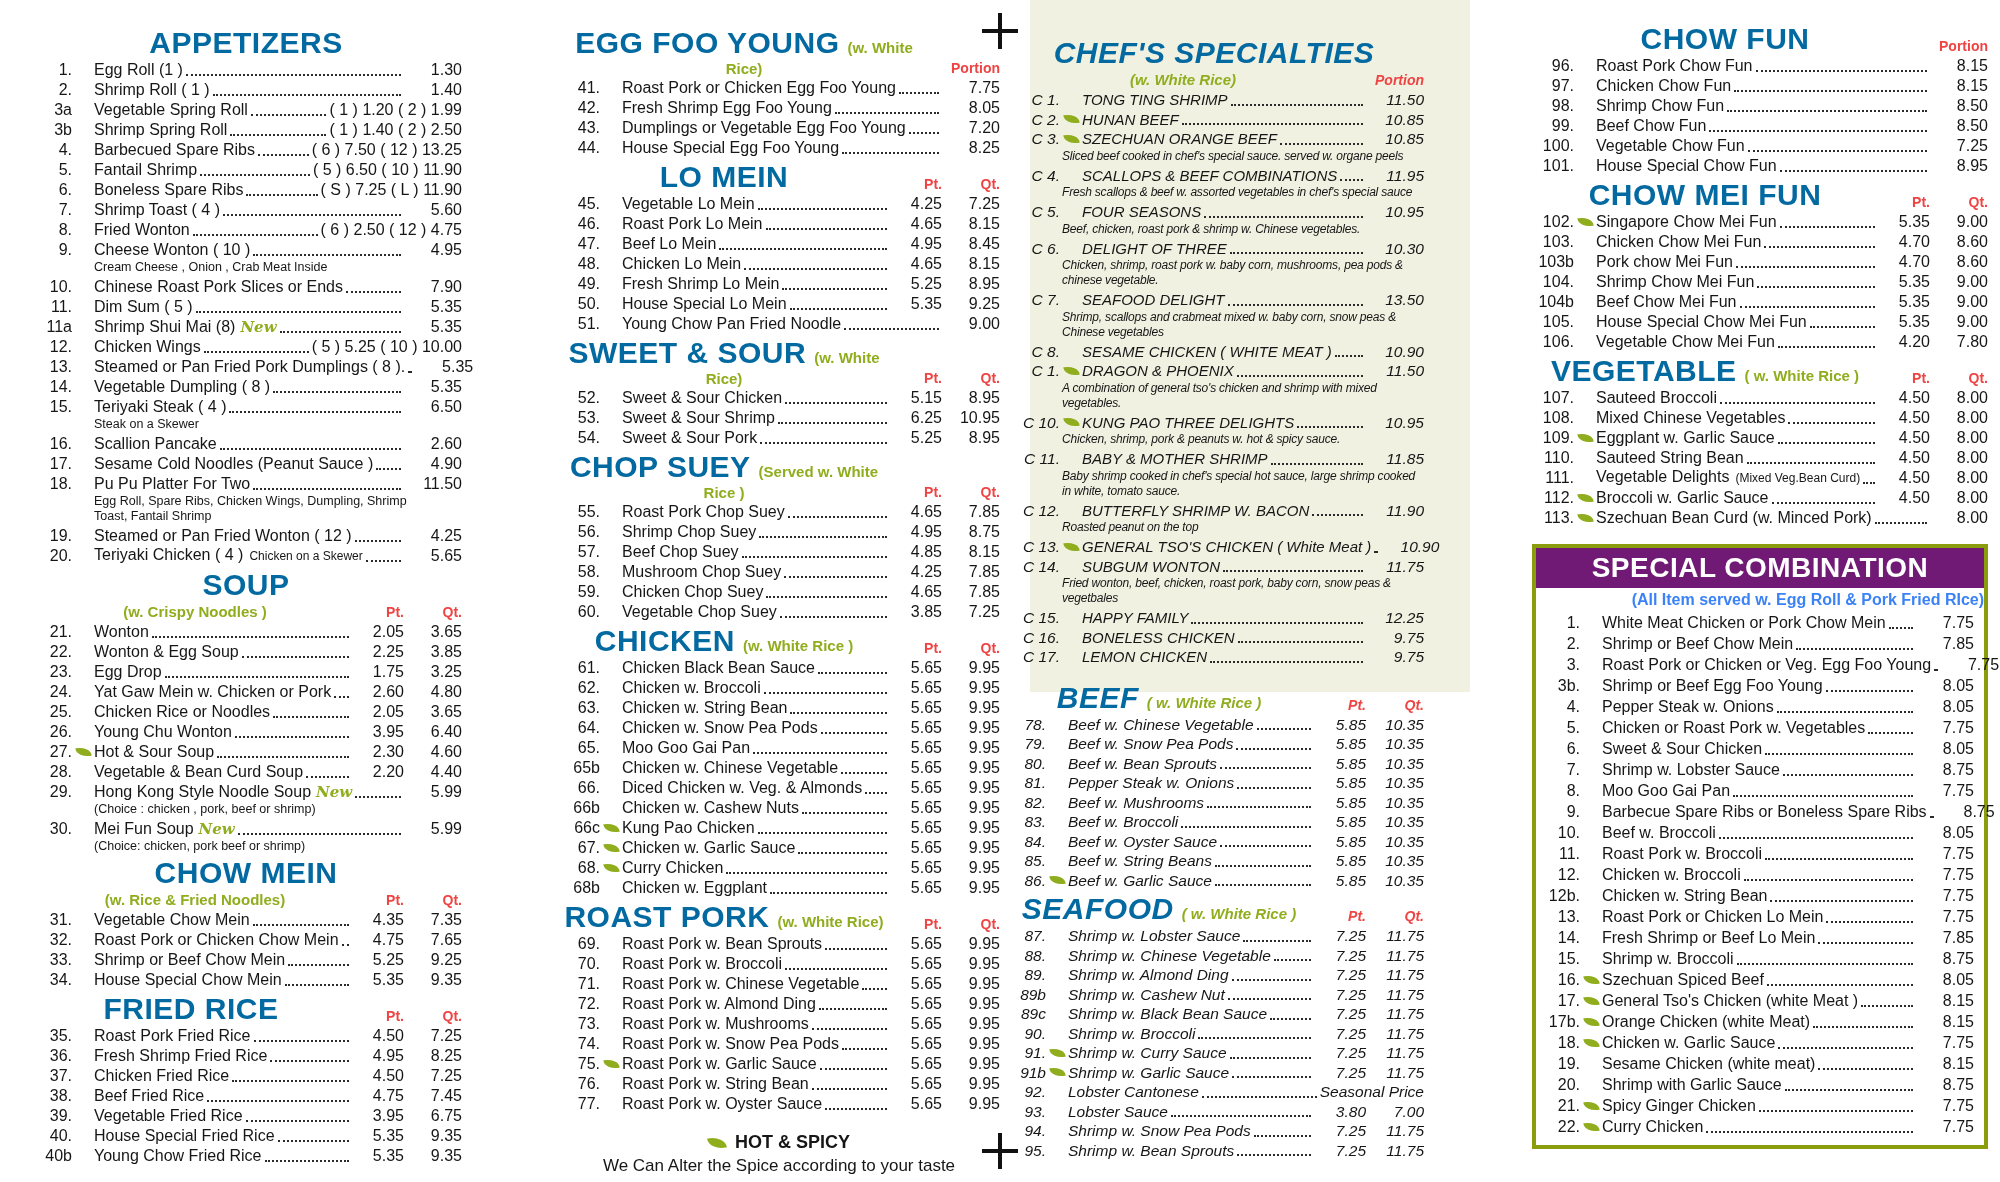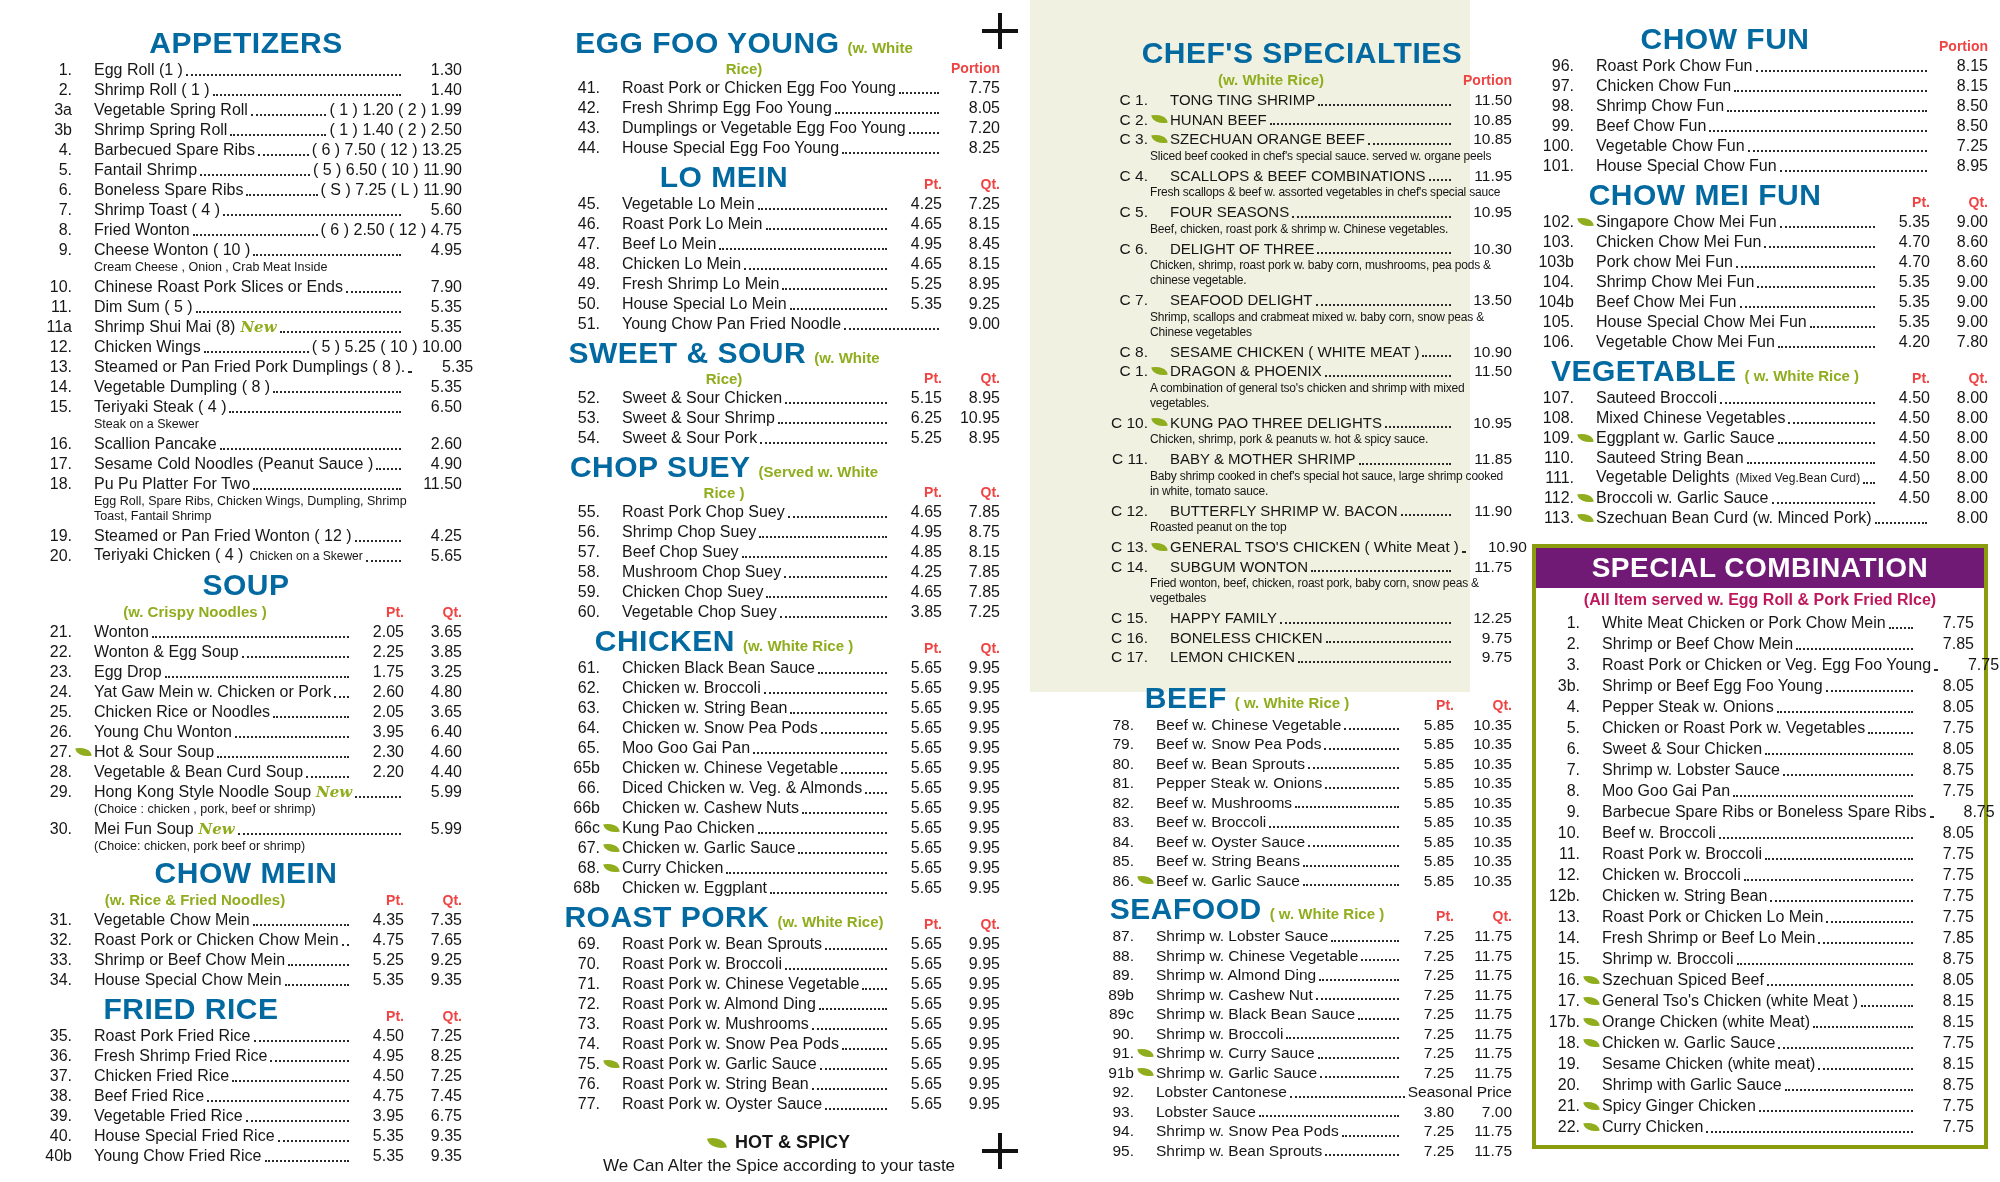--- a/index.html
+++ b/index.html
@@ -5,21 +5,21 @@
   * { margin:0; padding:0; box-sizing:border-box; }
   html,body { width:2000px; height:1182px; }
   body {
     position:relative; background:#ffffff; overflow:hidden;
     font-family:"Liberation Sans", sans-serif; color:#161616;
   }
   .chef-panel { position:absolute; left:1030px; top:0; width:440px; height:692px; background:#f0f1e1; }
   .column { position:absolute; }
   .col-0 { left:30px;   top:24px; width:432px; }
   .col-1 { left:558px;  top:24px; width:442px; }
-  .col-2 { left:1092px; top:34px; width:420px; }
+  .col-2 { left:1004px; top:34px; width:420px;font-style:italic; }
   .col-3 { left:1532px; top:20px; width:456px; }
 
   .sechead { margin-top:2px; }
   .gapped  { margin-top:14px; }
   .shline { display:flex; align-items:flex-end; }
   .shmain { flex:1; text-align:center; }
   .stitle { font-weight:bold; font-size:30px; line-height:34px; color:#0369a1; letter-spacing:.5px; }
   .ssub   { font-size:15px; font-weight:bold; color:#8fad1d; margin-left:8px; }
   .collab { font-size:14px; font-weight:bold; color:#ef4444; text-align:right; flex:none; line-height:20px; }
   .cl2a { width:52px; } .cl2b { width:58px; } .cl1 { width:70px; }
@@ -41,21 +41,21 @@
   .lead { flex:1; border-bottom:2px dotted #2a2a2a; margin:0 3px 4px 3px; min-width:4px; }
   .p1 { width:52px; text-align:right; flex:none; white-space:nowrap; }
   .p2 { min-width:58px; text-align:right; flex:none; white-space:nowrap; }
 
   .sub { font-size:12.5px; line-height:15px; padding-left:64px; padding-right:40px; margin:0 0 2px; }
   .chefsub { padding-left:58px; padding-right:2px; font-size:12px; letter-spacing:-.2px; line-height:15px; }
 
   .combo-box { border:4px solid #8b9c0d; margin-top:16px; background:#fff; padding-bottom:8px; }
   .boxband { background:#701a75; height:40px; display:flex; align-items:center; justify-content:center; }
   .boxtitle { color:#ffffff; font-weight:bold; font-size:28px; letter-spacing:.5px; }
-  .combosub { text-align:center; color:#be185d; font-weight:bold; font-size:16px; line-height:24px; }
+  .combosub { text-align:right; color:#3b82f6; font-weight:bold; font-size:16px; line-height:24px; }
   .citem { height:21px; line-height:21px; padding:0 10px 0 2px; }
 
   .footer { margin-top:18px; }
   .fline1 { display:flex; justify-content:center; align-items:center; gap:9px;
             font-size:18px; font-weight:bold; }
   .fchili { width:18px; height:12px; }
   .fnote { text-align:center; font-size:17px; margin-top:3px; }
 
   .crop { position:absolute; width:36px; height:36px; }
   .crop-top { left:982px; top:13px; }

